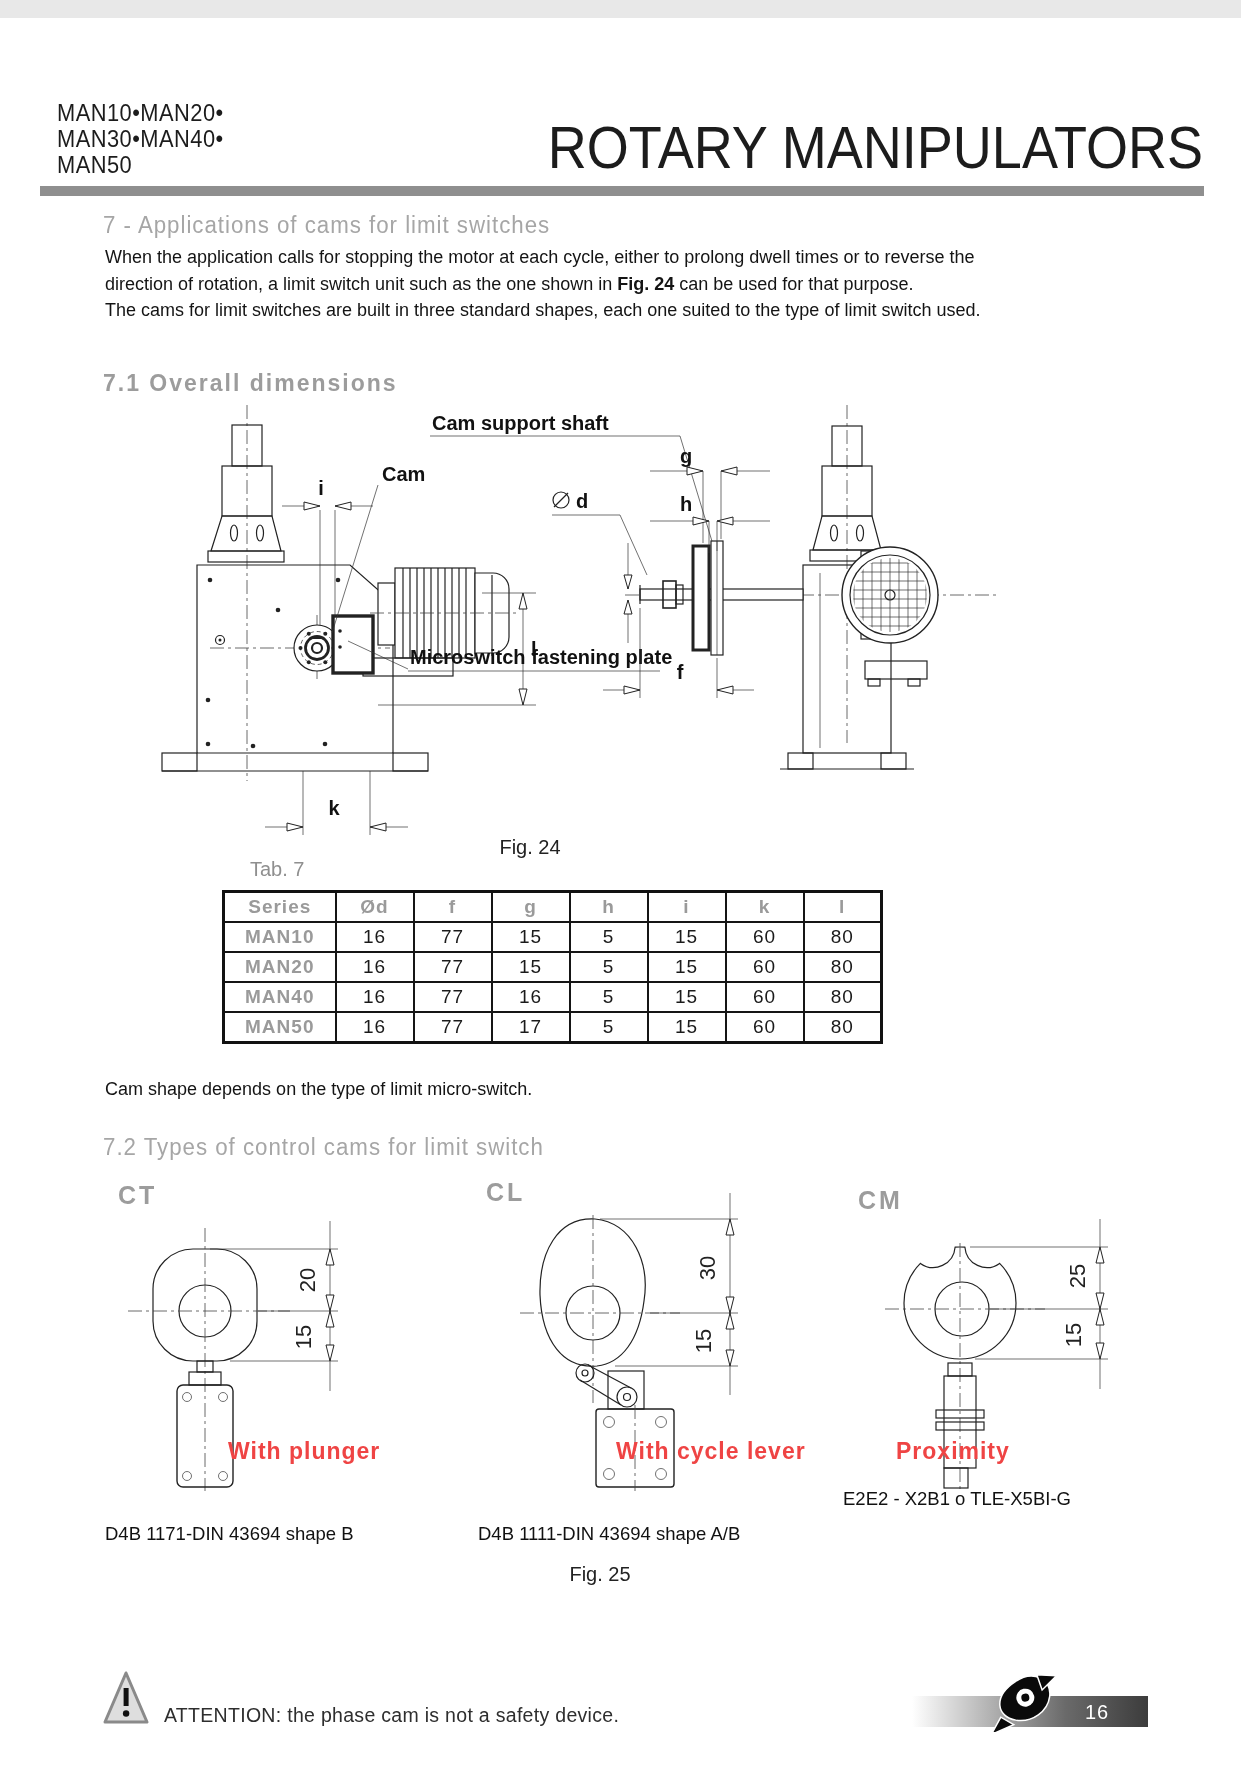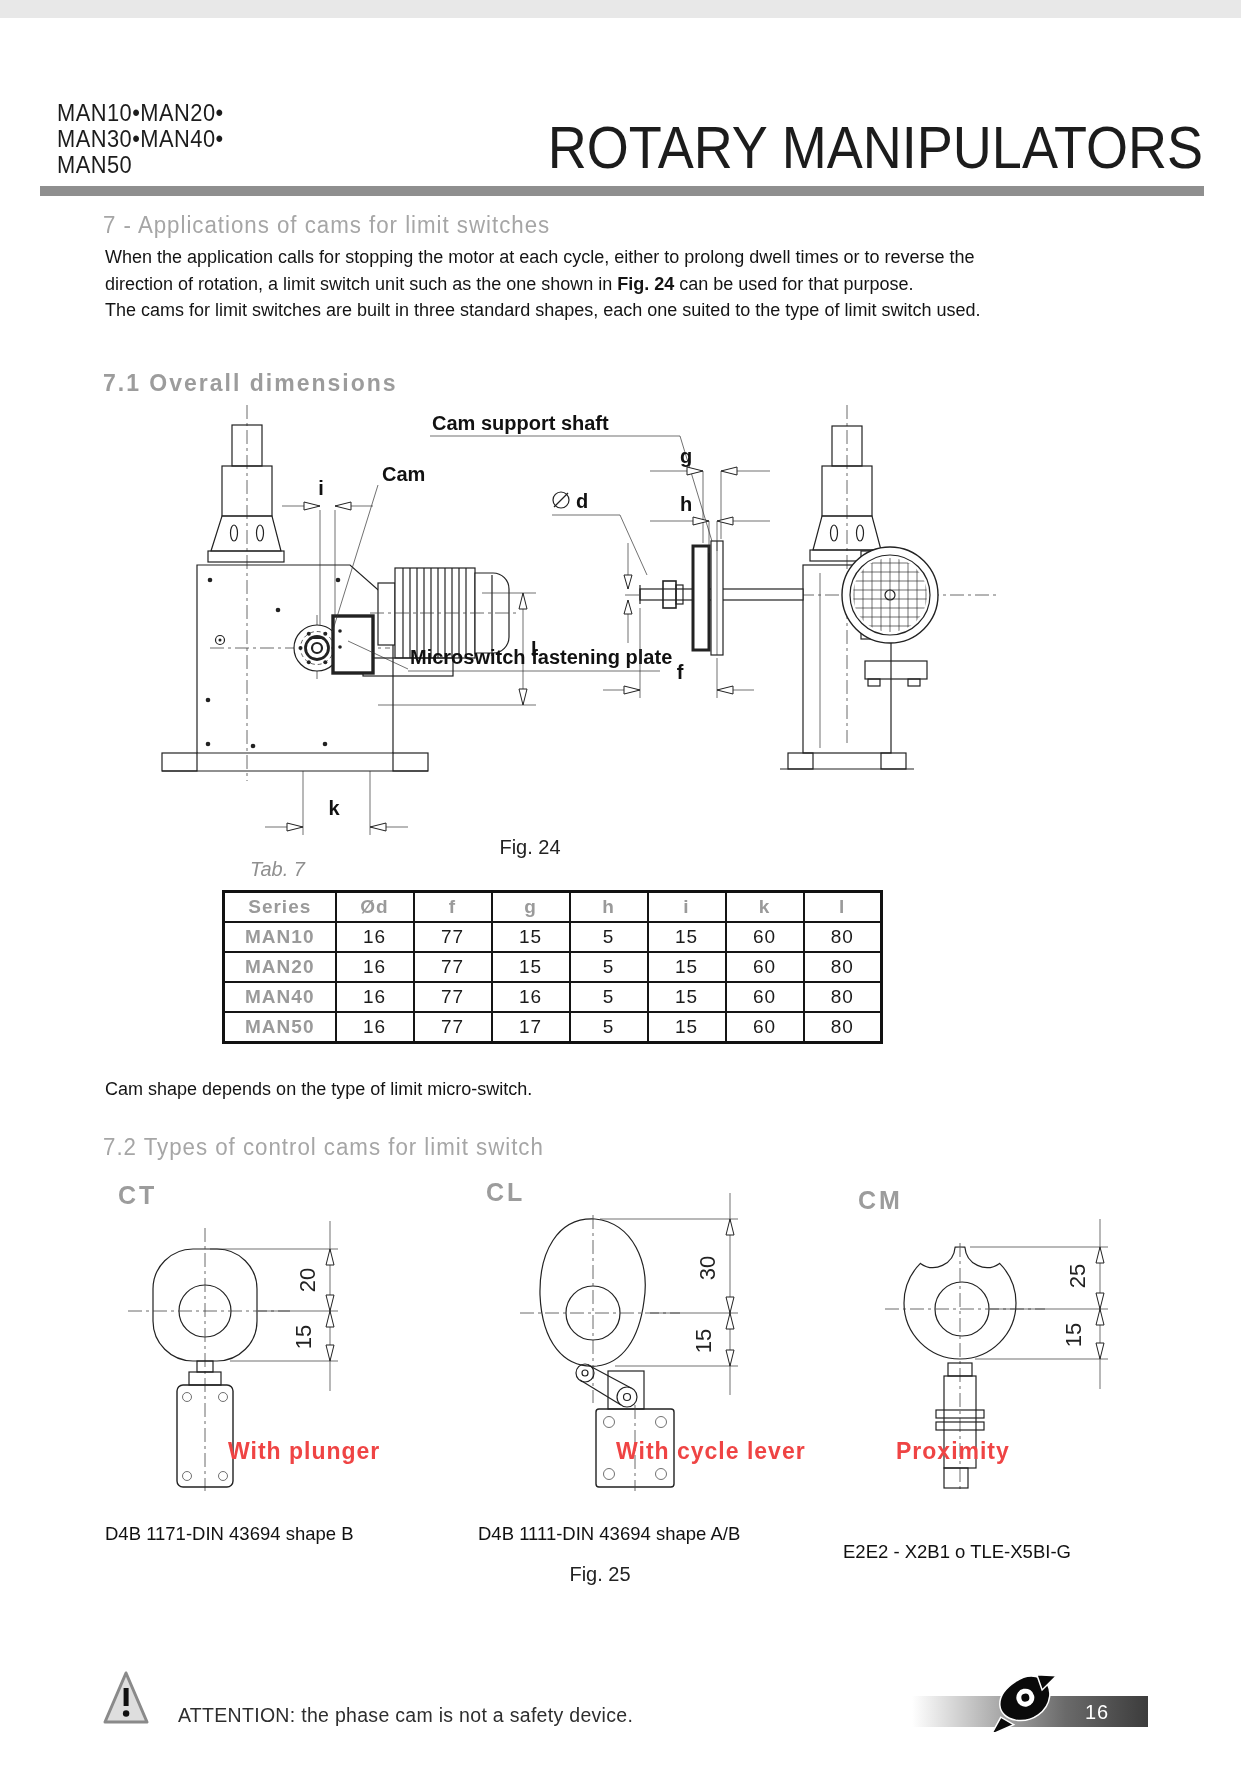--- a/index.html
+++ b/index.html
@@ -240,21 +240,21 @@
     <line class="thin" x1="520" y1="205" x2="520" y2="295"></line>
     <line class="thin" x1="597" y1="255" x2="597" y2="295"></line>
     <line class="thin" x1="483" y1="287" x2="520" y2="287"></line>
     <line class="thin" x1="597" y1="287" x2="634" y2="287"></line>
     <polygon class="ar" points="520,287 504,283 504,291"></polygon>
     <polygon class="ar" points="597,287 613,283 613,291"></polygon>
     <text class="dim" x="560" y="276" text-anchor="middle">f</text>
   </svg>
 
   <div class="abs caption" style="left:400px;top:818px;width:260px;text-align:center;">Fig. 24</div>
-  <div class="abs tab-label" style="left:250px;top:840px;font-style:italic;">Tab. 7</div>
+  <div class="abs tab-label" style="left:250px;top:840px;">Tab. 7</div>
 
   <table class="dims abs" style="left:222px;top:872px;">
     <colgroup>
         <col style="width:112px">
         <col>
         <col>
         <col>
         <col>
         <col>
         <col>
@@ -393,30 +393,30 @@
 
   <div class="abs cam-code" style="left:118px;top:1163px;">CT</div>
   <div class="abs cam-code" style="left:486px;top:1160px;">CL</div>
   <div class="abs cam-code" style="left:858px;top:1168px;">CM</div>
   <div class="abs cam-sub" style="left:228px;top:1420px;">With plunger</div>
   <div class="abs cam-sub" style="left:616px;top:1420px;">With cycle lever</div>
   <div class="abs cam-sub" style="left:896px;top:1420px;">Proximity</div>
 
   <div class="abs part-no" style="left:105px;top:1505px;">D4B 1171-DIN 43694 shape B</div>
   <div class="abs part-no" style="left:478px;top:1505px;">D4B 1111-DIN 43694 shape A/B</div>
-  <div class="abs part-no" style="left:843px;top:1523px;">E2E2 - X2B1 o TLE-X5BI-G</div>
+  <div class="abs part-no" style="left:843px;top:1470px;">E2E2 - X2B1 o TLE-X5BI-G</div>
 
   <div class="abs caption" style="left:480px;top:1545px;width:240px;text-align:center;">Fig. 25</div>
 
   <svg class="abs" style="left:102px;top:1650px;" width="48" height="60" viewBox="0 0 48 60">
     <path d="M24,5 L45,54 L3,54 Z" style="fill:#dedede;stroke:#8a8a8a;stroke-width:3;stroke-linejoin:round;"></path>
     <rect x="21.6" y="20" width="5" height="18" style="fill:#111;stroke:none;"></rect>
     <circle cx="24.1" cy="45.5" r="3.2" style="fill:#111;stroke:none;"></circle>
   </svg>
-  <div class="abs attention" style="left:178px;top:1686px;">ATTENTION: the phase cam is not a safety device.</div>
+  <div class="abs attention" style="left:164px;top:1686px;">ATTENTION: the phase cam is not a safety device.</div>
 
   <div class="abs footer-bar"></div>
   <svg class="abs" style="left:982px;top:1652px;" width="84" height="62" viewBox="0 0 84 62">
     <g transform="rotate(-12 42 31)">
       <path d="M38,10 C58,2 74,16 68,32 C63,46 46,54 30,48 C12,41 12,20 38,10 Z" style="fill:#0a0a0a;stroke:#fff;stroke-width:1.5;"></path>
       <circle cx="44" cy="28" r="9" style="fill:#fff;stroke:none;"></circle>
       <circle cx="44" cy="28" r="4" style="fill:#0a0a0a;stroke:none;"></circle>
       <path d="M60,8 L79,13 L62,24 Z" style="fill:#0a0a0a;stroke:#fff;stroke-width:1.5;"></path>
       <path d="M16,42 L3,57 L27,52 Z" style="fill:#0a0a0a;stroke:#fff;stroke-width:1.5;"></path>
     </g>

